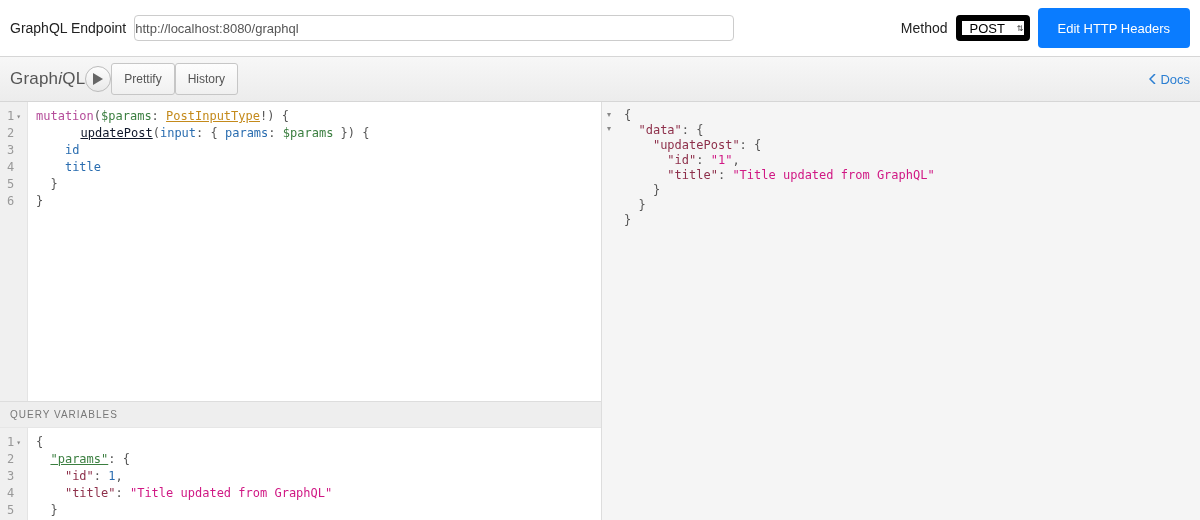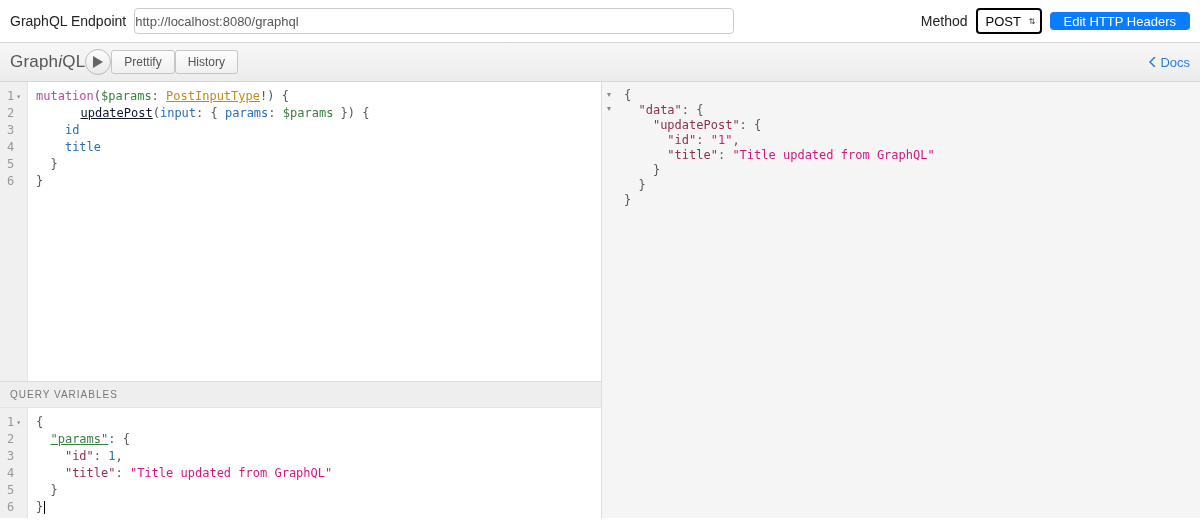--- a/index.html
+++ b/index.html
@@ -1,30 +1,30 @@
 <!DOCTYPE html>
 <html><head>
 <meta charset="utf-8">
 <style>
   * { box-sizing: border-box; margin: 0; padding: 0; }
   body { font-family: -apple-system, BlinkMacSystemFont, "Segoe UI", Helvetica, Arial, sans-serif; font-size: 13px; color: #333; background: #fff; width: 1200px; height: 520px; overflow: hidden; }
   .topbar { display: flex; align-items: center; padding: 8px 10px; gap: 8px; justify-content: center; }
   .topbar-label { font-size: 14px; color: #222; white-space: nowrap; }
   .endpoint-input { flex: 0 0 600px; height: 26px; border: 1px solid #ccc; border-radius: 4px; padding: 0 0; font-size: 13px; color: #555; }
   .topbar-spacer { flex: 1; }
-  .method-select { height: 26px; border: 2px solid #000000; border-radius: 4px; padding: 0 18px 0 8px; font-size: 13px; appearance: none; background: #fff; position: relative; }
+  .method-select { height: 26px; border: 6px solid #000000; border-radius: 4px; padding: 0 18px 0 8px; font-size: 13px; appearance: none; background: #fff; position: relative; }
   .select-wrap { position: relative; display: inline-block; }
   .select-wrap::after { content: "⇅"; font-size: 8px; position: absolute; right: 6px; top: 50%; transform: translateY(-50%); pointer-events: none; color: #333; }
-  .blue-btn { background: #0a7cff; color: #fff; border: none; border-radius: 4px; height: 18px; padding: 0 14px; font-size: 13px; cursor: pointer; }
+  .blue-btn { background: #0a7cff; color: #fff; border: none; border-radius: 4px; height: 40px; padding: 0 20px; font-size: 13px; cursor: pointer; }
   .toolbar { display: flex; align-items: center; padding: 6px 10px; background: linear-gradient(#f7f7f7,#ececec); border-top: 1px solid #d6d6d6; border-bottom: 1px solid #d6d6d6; }
   .logo { font-size: 17px; color: #555; letter-spacing: 0.2px; }
   .logo em { font-style: italic; font-weight: normal; }
   .run-btn { width: 26px; height: 26px; border-radius: 50%; border: 1px solid #bbb; background: linear-gradient(#fdfdfd,#e9e9e9); display: flex; align-items: center; justify-content: center; cursor: pointer; }
   .run-btn svg { width: 10px; height: 12px; }
-  .tool-btn { height: 24px; border: 1px solid #c6c6c6; background: linear-gradient(#fdfdfd,#f0f0f0); border-radius: 3px; padding: 0 12px; font-size: 12px; color: #555; cursor: pointer; }
+  .tool-btn { height: 32px; border: 1px solid #c6c6c6; background: linear-gradient(#fdfdfd,#f0f0f0); border-radius: 3px; padding: 0 12px; font-size: 12px; color: #555; cursor: pointer; }
   .toolbar-spacer { flex: 1; }
   .docs-btn { display: flex; align-items: center; gap: 4px; color: #2a7ed2; font-size: 13px; cursor: pointer; }
   .docs-btn svg { width: 7px; height: 10px; }
   .workspace { display: flex; height: calc(520px - 44px - 40px); }
   .left-pane { width: 602px; display: flex; flex-direction: column; border-right: 1px solid #ddd; }
   .query-editor { flex: 1; display: flex; background: #fff; overflow: hidden; }
   .gutter { background: #f0f0f0; color: #999; text-align: right; font-family: Menlo, Consolas, monospace; font-size: 12px; padding: 6px 6px 6px 4px; user-select: none; width: 28px; line-height: 17px; border-right: 1px solid #e4e4e4; }
   .gutter .ln { display: flex; align-items: center; justify-content: flex-end; gap: 2px; height: 17px; }
   .fold { font-size: 8px; color: #888; }
   .code { font-family: Menlo, Consolas, monospace; font-size: 12px; padding: 6px 8px; line-height: 17px; white-space: pre; flex: 1; }

